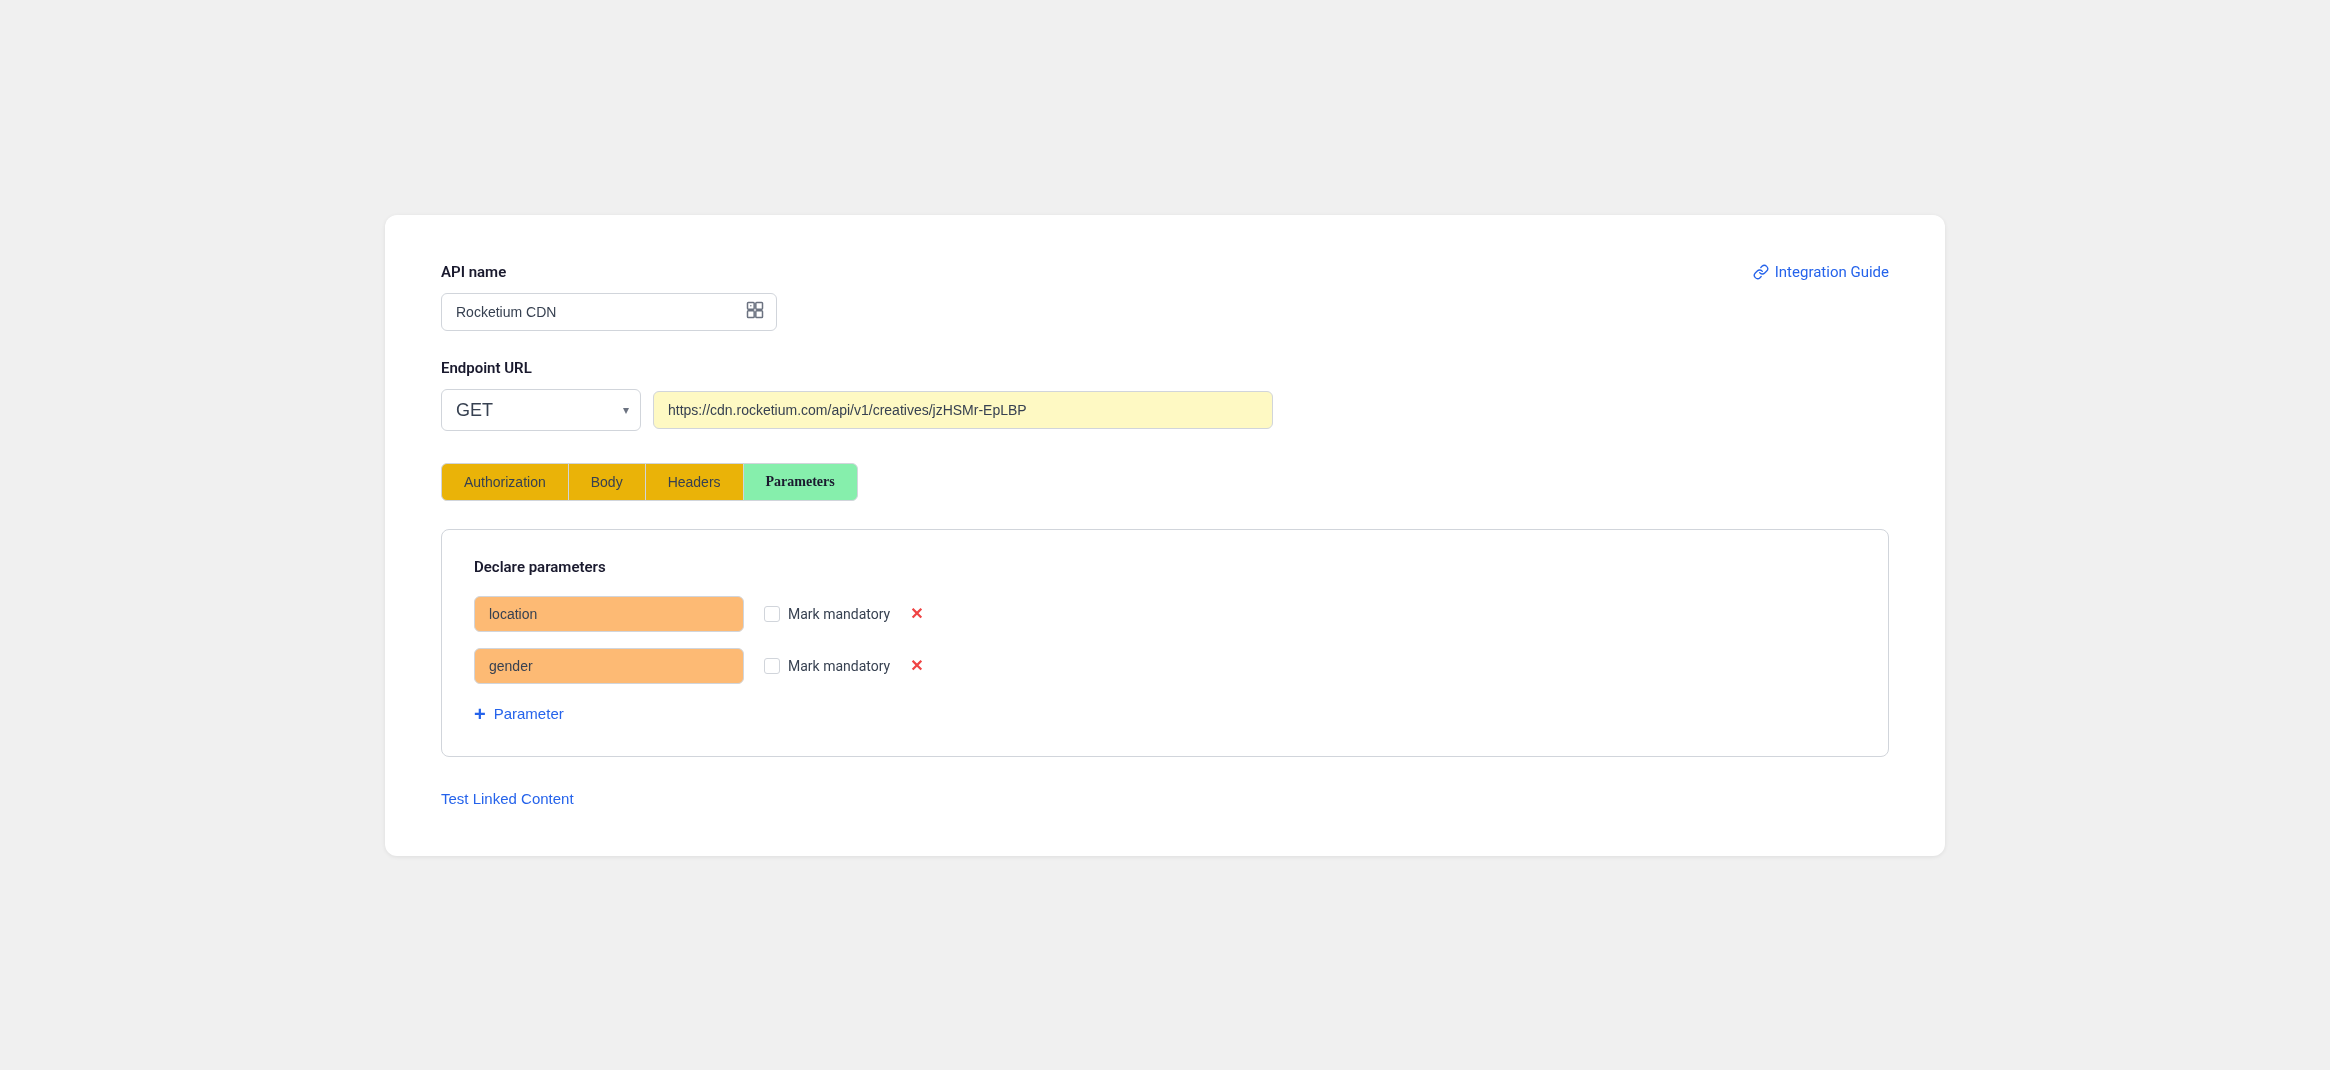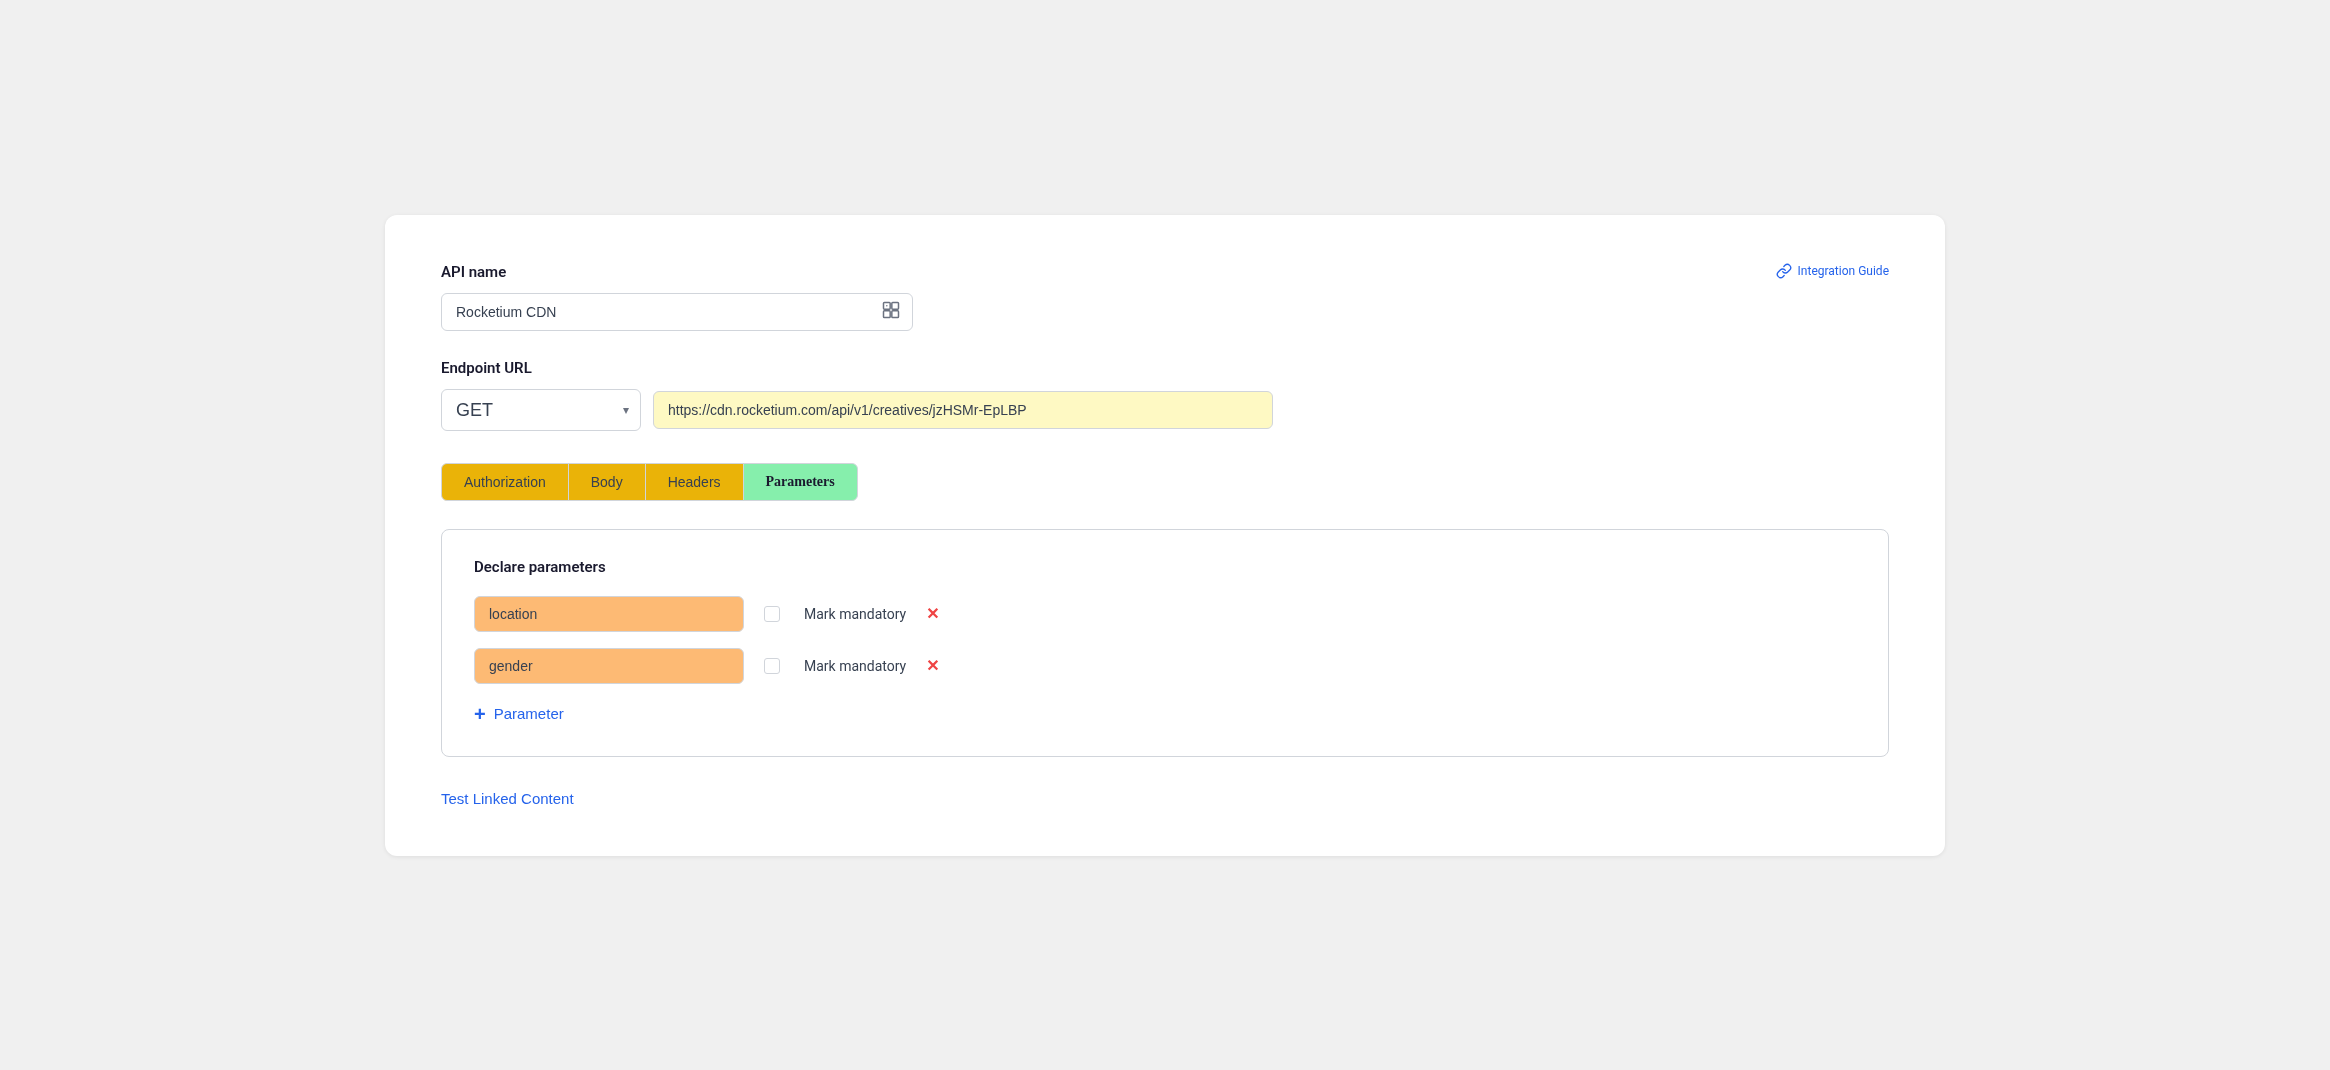--- a/index.html
+++ b/index.html
@@ -26,21 +26,21 @@
       max-width: 100%;
       position: relative;
       box-shadow: 0 1px 4px rgba(0,0,0,0.08);
     }
 
     .integration-guide-link {
       position: absolute;
       top: 48px;
       right: 56px;
       color: #2563eb;
-      font-size: 12px;
+      font-size: 15px;
       text-decoration: none;
       display: flex;
       align-items: center;
       gap: 6px;
       cursor: pointer;
     }
 
     .link-icon {
       width: 16px;
       height: 16px;
@@ -49,21 +49,21 @@
 
     .section-label {
       font-size: 15px;
       font-weight: 600;
       color: #1a1a2e;
       margin-bottom: 12px;
     }
 
     .api-name-input-wrapper {
       position: relative;
-      width: 472px;
+      width: 336px;
       margin-bottom: 28px;
     }
 
     .api-name-input {
       width: 100%;
       border: 1.5px solid #d1d5db;
       border-radius: 6px;
       padding: 10px 44px 10px 14px;
       font-size: 14px;
       color: #374151;
@@ -211,21 +211,20 @@
       border: 1.5px solid #d1d5db;
       border-radius: 3px;
       appearance: none;
       background: #fff;
       cursor: pointer;
     }
 
     .mark-mandatory-label {
       font-size: 14px;
       color: #374151;
-      margin-left: 16px;
     }
 
     .remove-icon {
       color: #ef4444;
       font-size: 16px;
       cursor: pointer;
       font-weight: 700;
       line-height: 1;
     }
 

